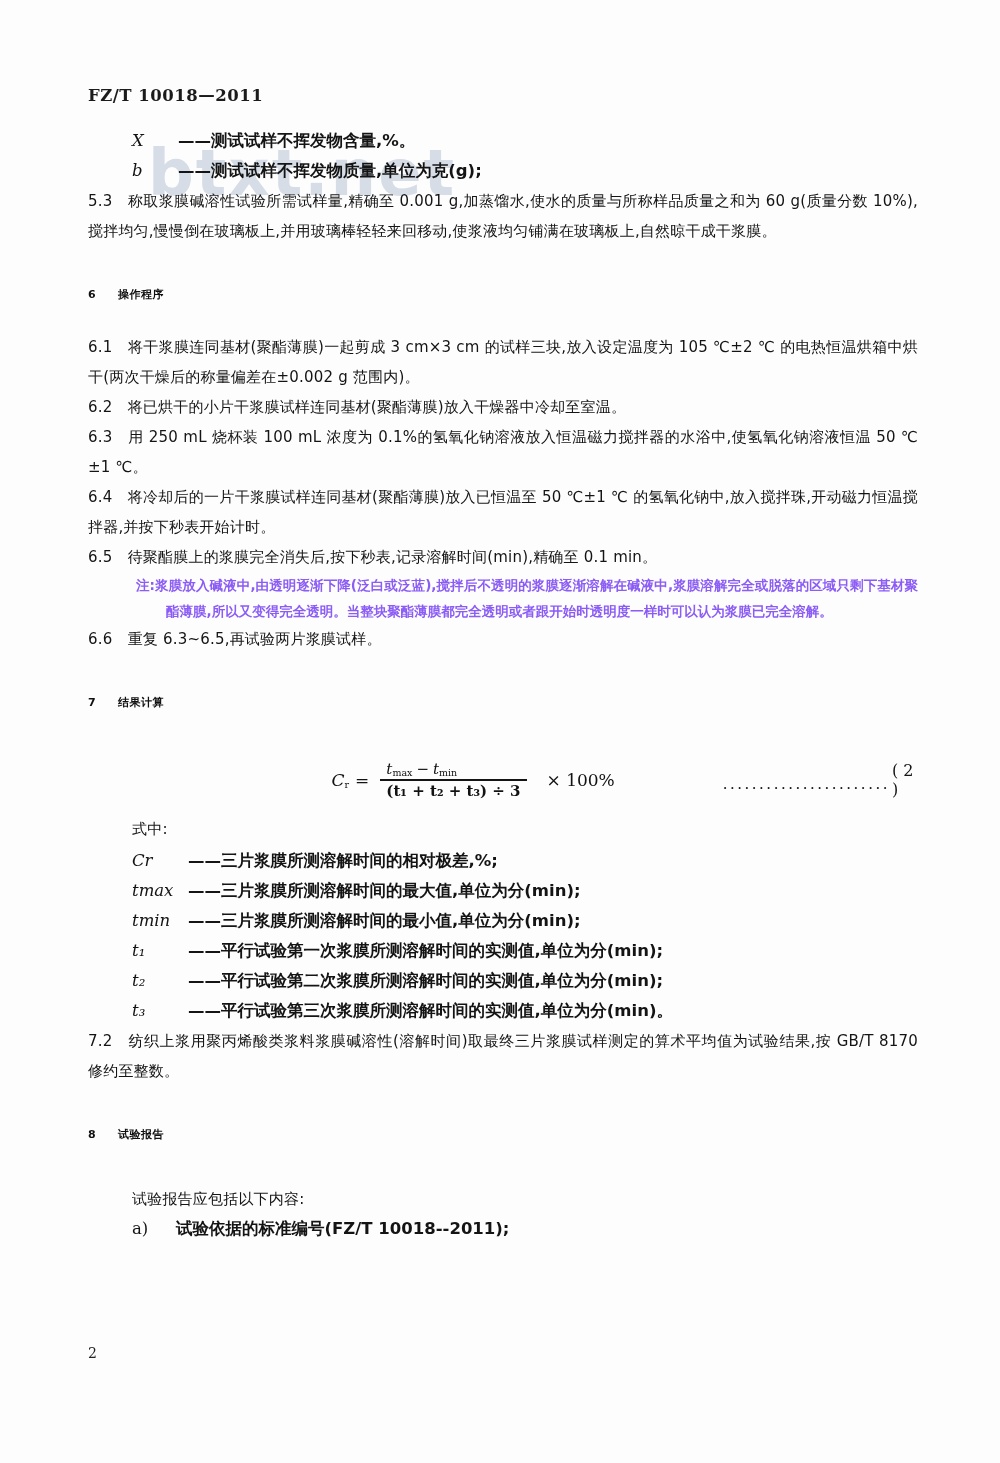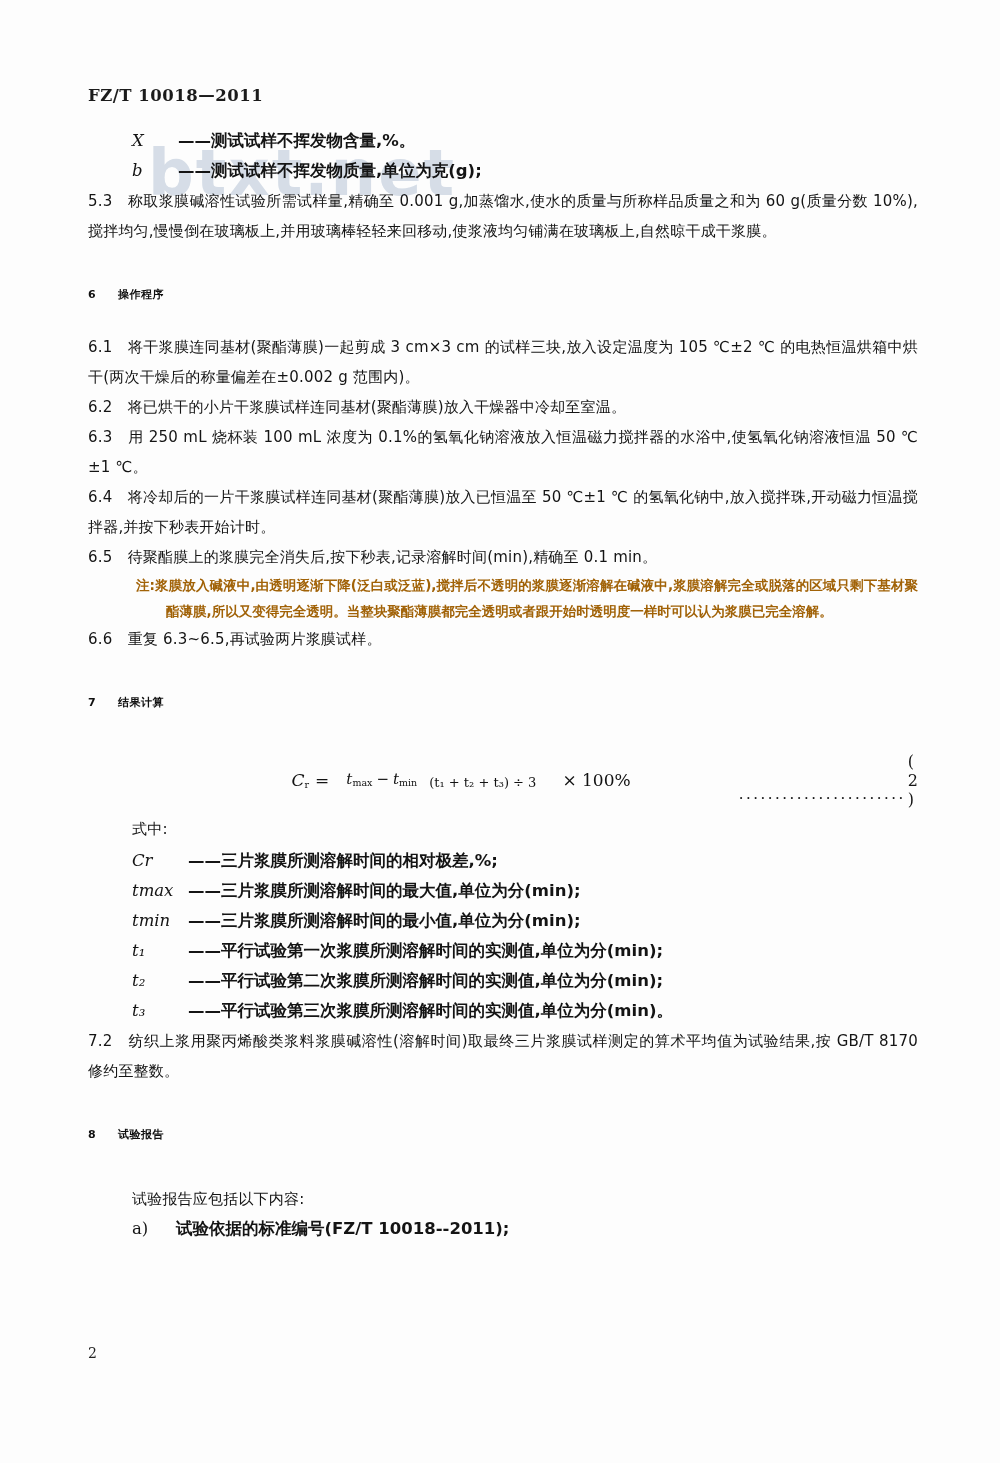--- a/index.html
+++ b/index.html
@@ -101,21 +101,21 @@
     line-height: 30px;
   }
   .sec-head .num {
     display: inline-block;
     width: 30px;
   }
   .note {
     font-size: 13.5px;
     line-height: 26px;
     font-weight: 600;
-    color: #a16207;
+    color: #8b5cf6;
     padding-left: 48px;
     text-indent: 0;
     text-align: justify;
   }
   .note-body {
     display: block;
     padding-left: 30px;
     text-indent: -30px;
   }
   .spacer-md { height: 22px; }
@@ -134,37 +134,38 @@
     font-family: "DejaVu Serif", serif;
     font-size: 17px;
     display: flex;
     align-items: center;
     white-space: nowrap;
     color: #121212;
   }
   .formula i { font-style: italic; }
   .frac {
     display: inline-flex;
-    flex-direction: row;
-    align-items: flex-end;
+    flex-direction: column;
+    align-items: flex-start;
     vertical-align: middle;
     margin: 4px 5px;
   }
   .frac .num-part {
     padding: 0 6px 1px 6px;
     font-size: 15px;
   }
   .frac .bar {
     width: 100%;
     height: 1.4px;
     background: #141414;
   }
   .frac .den-part {
     padding: 1px 6px 0 6px;
-    font-size: 13px;
+    font-size: 15px;
+    font-weight: bold;
   }
   sub.small {
     font-size: 9.5px;
     vertical-align: -0.22em;
     font-style: normal;
   }
   .eq-tail {
     margin-left: 108px;
     display: flex;
     align-items: flex-end;

